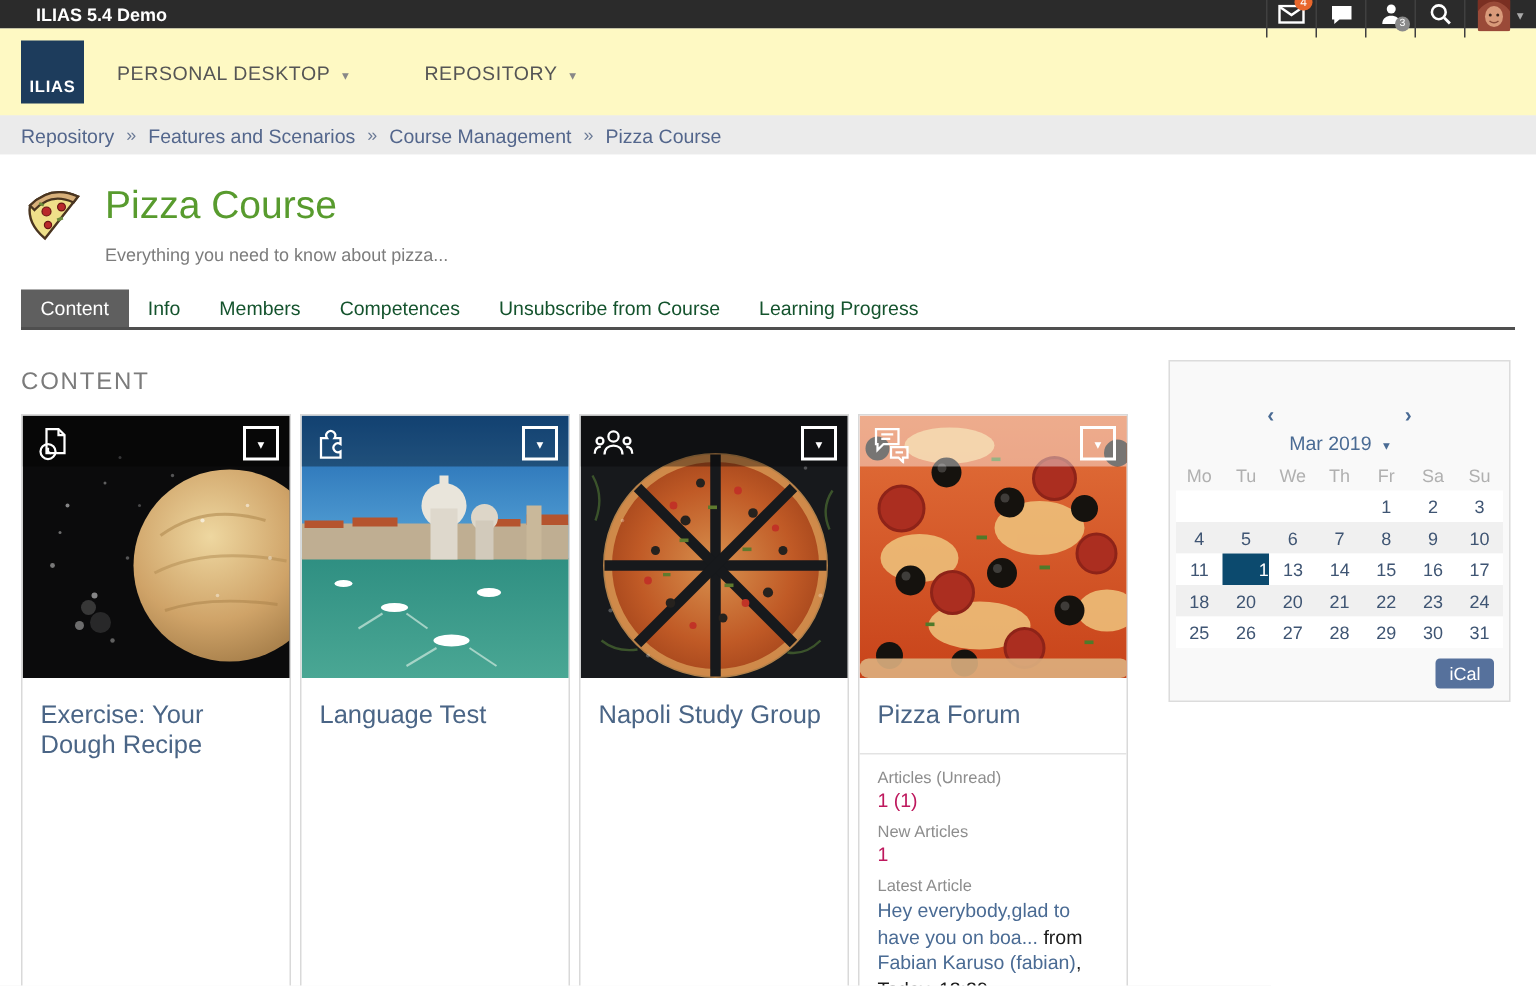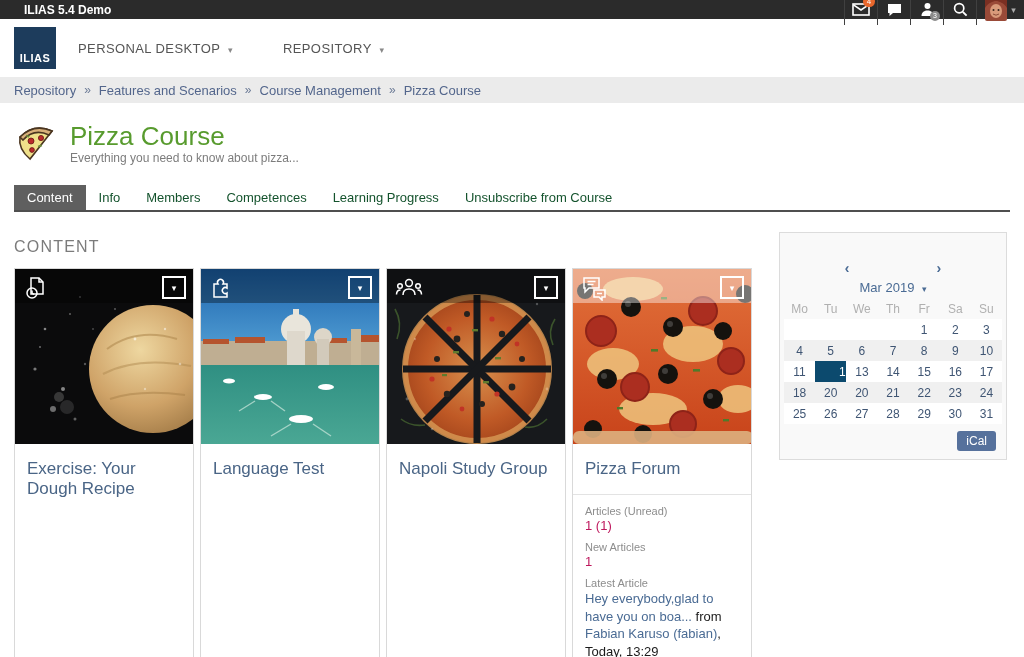--- a/index.html
+++ b/index.html
@@ -16,40 +16,40 @@
   .badge-orange { position:absolute; top:1px; right:2px; background:#e8672c; color:#fff;
                   font-size:8px; line-height:11px; min-width:12px; text-align:center;
                   border-radius:7px; padding:0 2px; }
   .badge-gray { position:absolute; bottom:4px; right:3px; background:#8a8a8a; color:#fff;
                 font-size:7px; line-height:10px; width:10px; text-align:center; border-radius:5px; }
   .top-btn.avatar-btn { width:48px; }
   .avatar { width:22px; height:22px; border-radius:2px; overflow:hidden; }
   .caret { font-size:9px; color:#aaa; margin-left:4px; }
 
   
-  .header { background:#ffffff; height:58px; display:flex; align-items:center; }
+  .header { background:#fef9c3; height:58px; display:flex; align-items:center; }
   .logo { width:42px; height:42px; background:#1d3c5c; margin-left:14px; display:flex;
           align-items:flex-end; justify-content:center; }
   .logo span { color:#fff; font-size:11px; font-weight:bold; letter-spacing:.5px; margin-bottom:5px; }
   .mainnav { display:flex; margin-left:22px; gap:50px; }
   .nav-item { font-size:13px; color:#555; letter-spacing:.4px; cursor:pointer; }
   .nav-item .caret { color:#888; }
 
   
   .breadcrumb { background:#ebebeb; height:26px; display:flex; align-items:center;
                 padding-left:14px; font-size:13px; gap:8px; }
   .crumb { color:#53668c; cursor:pointer; }
   .crumb-sep { color:#6b7a96; font-size:12px; }
 
   
   .main { background:#fff; min-height:528px; padding-bottom:4px; }
   .title-block { display:flex; padding:18px 14px 0 14px; }
   .title-texts { margin-left:10px; }
   h1.page-title { color:#589b2e; font-size:26px; font-weight:normal; line-height:30px; }
-  .subtitle { color:#7c7c7c; font-size:12px; margin-top:0; }
+  .subtitle { color:#7c7c7c; font-size:12px; margin-top:12px; }
 
   .tabs { display:flex; margin:16px 14px 0 14px; border-bottom:2px solid #4f4f4f; align-items:flex-end; }
   .tab { font-size:13px; padding:5px 13px; color:#14532d; cursor:pointer; }
   .tab.active { background:#5f5f5f; color:#fff; }
 
   .content-row { display:flex; padding:0 17px 0 14px; }
   .left-col { width:744px; }
   .section-heading { margin:26px 0 12px 0; font-size:16px; color:#7b7b7b; letter-spacing:1.2px; }
 
   .cards { display:flex; gap:6px; }
@@ -194,22 +194,22 @@
       <h1 class="page-title">Pizza Course</h1>
       <div class="subtitle">Everything you need to know about pizza...</div>
     </div>
   </div>
 
   <div class="tabs">
     <div class="tab active">Content</div>
     <div class="tab">Info</div>
     <div class="tab">Members</div>
     <div class="tab">Competences</div>
+    <div class="tab">Unsubscribe from Course</div>
     <div class="tab">Learning Progress</div>
-    <div class="tab">Unsubscribe from Course</div>
   </div>
 
   <div class="content-row">
     <div class="left-col">
       <div class="section-heading">CONTENT</div>
 
       <div class="cards">
 
         <div class="card">
           <div class="card-img">

